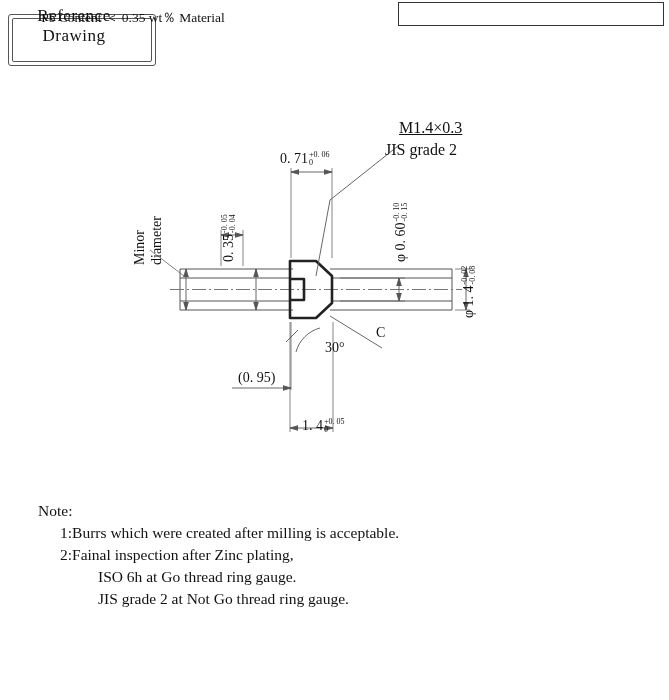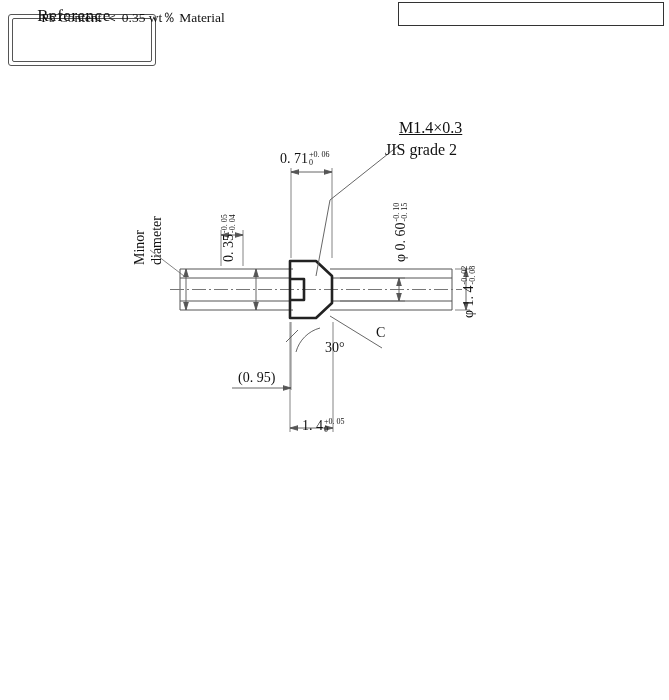--- a/index.html
+++ b/index.html
@@ -109,20 +109,21 @@
 </head>
 <body>
 
 <div id="sheet">
 
   <div class="abs" id="ref-drawing-box">
     <div class="inner"></div>
   </div>
   <div id="ref-drawing-text">
     <div>Reference</div>
+    <div>Drawing</div>
   </div>
 
   <div class="abs" id="pb-box"></div>
   <div id="pb-text">Pb Content ＜ 0.35 wt％ Material</div>
 
   <svg class="abs" style="left:0px; top:80px;" width="669" height="400" viewBox="0 0 669 400">
     <g stroke="#555" fill="none" stroke-width="1">
 
       <g>
         <line x1="180" y1="189" x2="293" y2="189"></line>
@@ -239,15 +240,22 @@
   <div class="lbl" style="left:291px; top:341px;margin-left:34px;">30°</div>
 
   <div class="lbl" style="left:376px; top:326px;">C</div>
 
   <div class="lbl" style="left:238px; top:371px;">(0. 95)</div>
 
   <div class="lbl" style="left:302px; top:419px;">
     <span>1. 4</span><span class="tol"><span>+0. 05</span><span>0</span></span>
   </div>
 
+  <div id="note-block">
+    <div class="n-title">Note:</div>
+    <div class="n1">1:Burrs which were created after milling is acceptable.</div>
+    <div class="n2">2:Fainal inspection after Zinc plating,</div>
+    <div class="n2a">ISO 6h at Go thread ring gauge.</div>
+    <div class="n2b">JIS grade 2 at Not Go thread ring gauge.</div>
+  </div>
 
 
 </div>
 
 </body></html>

